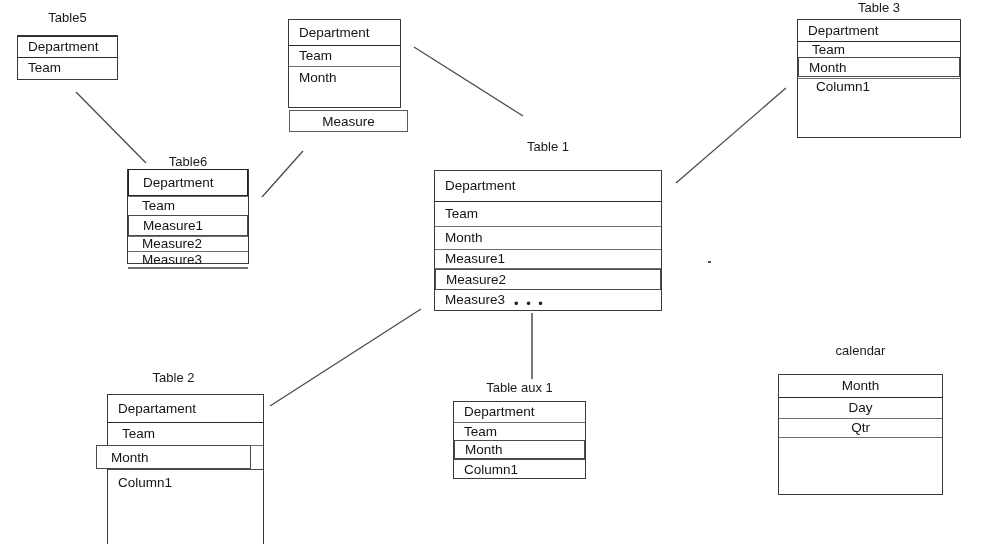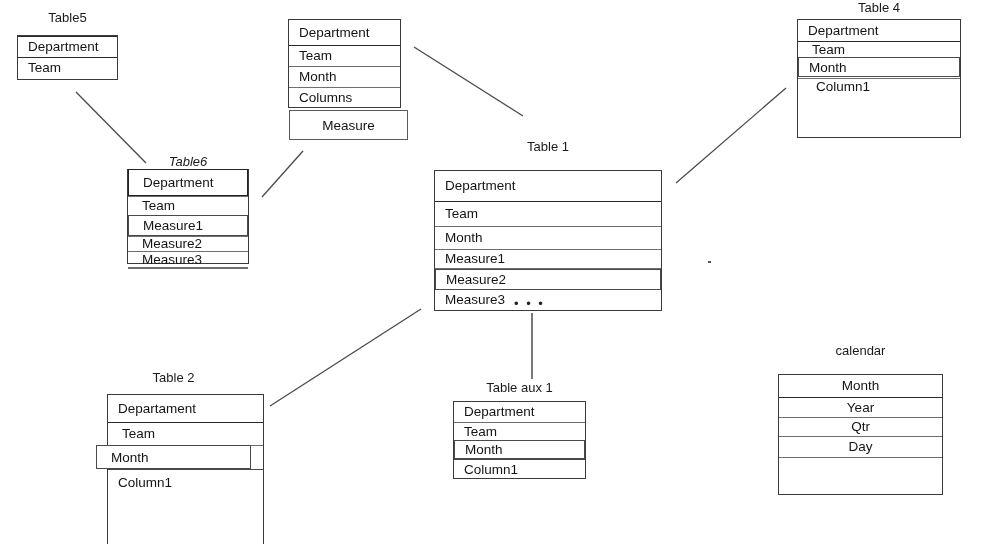--- a/index.html
+++ b/index.html
@@ -93,39 +93,38 @@
       <div class="row" style="height:20px;">Team</div>
     </div>
   </div>
 
   <div class="entity" style="left:288px;top:0px;width:113px;">
     <div class="title" style="top:17px;">Table4</div>
     <div class="box" style="left:0;top:19px;width:113px;height:89px;border-width:1.6px;">
       <div class="row strong" style="height:26px;border-top:none;">Department</div>
       <div class="row" style="height:21px;">Team</div>
       <div class="row" style="height:21px;">Month</div>
-      <div class="row" style="height:20px;">Columns</div>
     </div>
-    <div class="standalone" style="left:1px;top:110px;width:119px;height:30px;">Measure</div>
+    <div class="standalone" style="left:1px;top:110px;width:119px;height:22px;">Measure</div>
   </div>
 
   <div class="entity" style="left:797px;top:0px;width:164px;">
-    <div class="title" style="top:0;">Table 4</div>
+    <div class="title" style="top:0;">Table 3</div>
     <div class="box" style="left:0;top:19px;width:164px;height:119px;border-width:1.4px;">
       <div class="row strong" style="height:22px;border-top:none;">Department</div>
       <div class="row indent2" style="height:17px;">Team</div>
       <div class="row" style="height:19px;border:none;"></div>
       <div class="row indent" style="height:16px;border-top:1px solid #6e6e6e;">Column1</div>
     </div>
 
     <div class="framed" style="left:1px;top:57px;width:162px;height:20px;">Month</div>
   </div>
 
   <div class="entity" style="left:127px;top:150px;width:122px;">
-    <div class="title" style="top:4px;font-style:italic;">Table6</div>
+    <div class="title" style="top:4px;">Table6</div>
     <div class="box" style="left:0;top:19px;width:122px;height:95px;border-width:1.4px;">
       <div class="row" style="height:26px;border:none;"></div>
       <div class="row indent2" style="height:20px;border-top:1px solid #6e6e6e;">Team</div>
       <div class="row" style="height:20px;border:none;"></div>
       <div class="row indent2" style="height:16px;border-top:1px solid #6e6e6e;">Measure2</div>
       <div class="row indent2" style="height:16px;">Measure3</div>
       <div class="row blank" style="height:15px;border-top:1px solid #6e6e6e;"></div>
     </div>
     <div class="framed heavy" style="left:1px;top:19px;width:120px;height:27px;padding-left:14px;">Department</div>
     <div class="framed" style="left:1px;top:65px;width:120px;height:21px;padding-left:14px;">Measure1</div>
@@ -165,20 +164,19 @@
       <div class="row" style="height:17px;border:none;"></div>
       <div class="row" style="height:21px;border-top:1px solid #4a4a4a;">Column1</div>
     </div>
     <div class="framed" style="left:1px;top:60px;width:131px;height:19px;">Month</div>
   </div>
 
   <div class="entity" style="left:778px;top:343px;width:165px;">
     <div class="title" style="top:0;">calendar</div>
     <div class="box" style="left:0;top:31px;width:165px;height:121px;border-width:1.4px;">
       <div class="row center strong" style="height:23px;border-top:none;">Month</div>
-      <div class="row center" style="height:20px;">Year</div>
+      <div class="row center" style="height:21px;">Day</div>
       <div class="row center" style="height:19px;">Qtr</div>
-      <div class="row center" style="height:21px;">Day</div>
       <div class="row center blank" style="height:16px;"></div>
     </div>
   </div>
 
 </div>
 
 </body></html>

